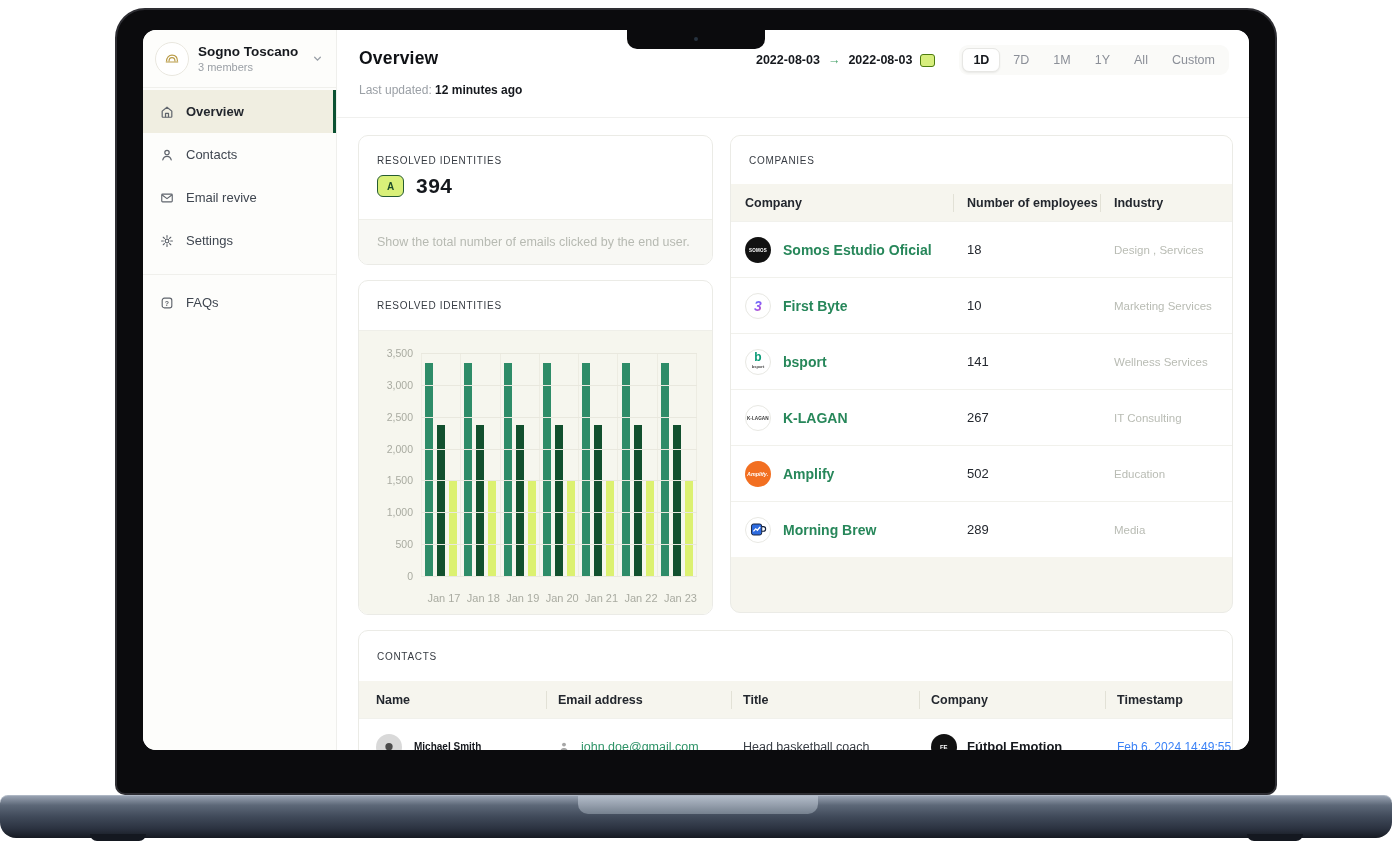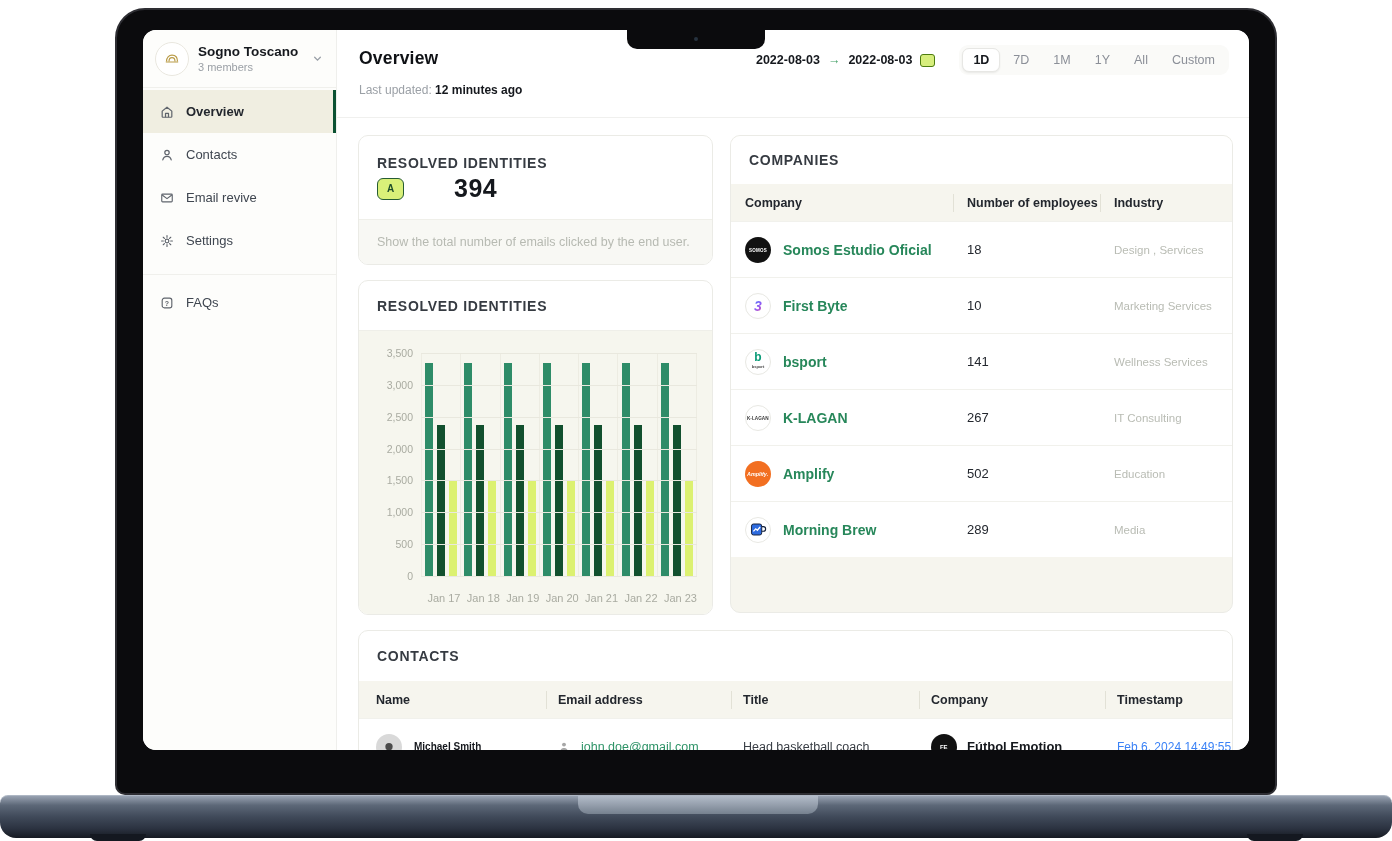--- a/index.html
+++ b/index.html
@@ -65,30 +65,30 @@
     padding:3px; gap:2px; }
   .seg-btn { padding:4px 10px; font-size:12.5px; color:#8b8f98; border-radius:7px;
     cursor:pointer; border:1px solid transparent; background:transparent;
     font-family:inherit; }
   .seg-btn.active { background:#fff; border-color:#e7e7e4; color:#15181d; font-weight:700;
     box-shadow:0 1px 2px rgba(0,0,0,.07); }
 
   
   .card { position:absolute; background:#fff; border:1px solid #ebebe6; border-radius:10px;
     overflow:hidden; }
-  .card-label { font-size:14px; font-weight:700; letter-spacing:.7px; color:#363b42; }
+  .card-label { font-size:10px; font-weight:400; letter-spacing:.7px; color:#363b42; }
 
   
   .card-stat { left:21px; top:105px; width:355px; height:130px; }
   .card-stat .card-label { position:absolute; left:18px; top:19px; }
   .stat-row { position:absolute; left:18px; top:38px; display:flex; align-items:center; gap:12px; }
   .badge-a { width:27px; height:22px; border-radius:6px; background:#d9f079;
     border:1.6px solid #265c33; display:flex; align-items:center; justify-content:center;
     font-size:10px; font-weight:800; color:#1d4d2b; }
-  .stat-value { font-size:25px; font-weight:600; color:#15181d; letter-spacing:.5px;margin-left:38px; }
+  .stat-value { font-size:21px; font-weight:600; color:#15181d; letter-spacing:.5px; }
   .stat-foot { position:absolute; left:0; right:0; bottom:0; height:45px; background:#f8f8f4;
     border-top:1px solid #efefe9; display:flex; align-items:center; padding:0 18px;
     font-size:12.5px; color:#b7bab2; }
 
   
   .card-chart { left:21px; top:250px; width:355px; height:335px; }
   .chart-head { height:50px; display:flex; align-items:center; padding:0 18px;
     border-bottom:1px solid #efefe9; }
   .chart-region { position:absolute; left:0; right:0; top:50px; bottom:0; background:#f6f6ee; }
   .plot { position:absolute; left:62px; right:15px; top:22px; bottom:38px; }

